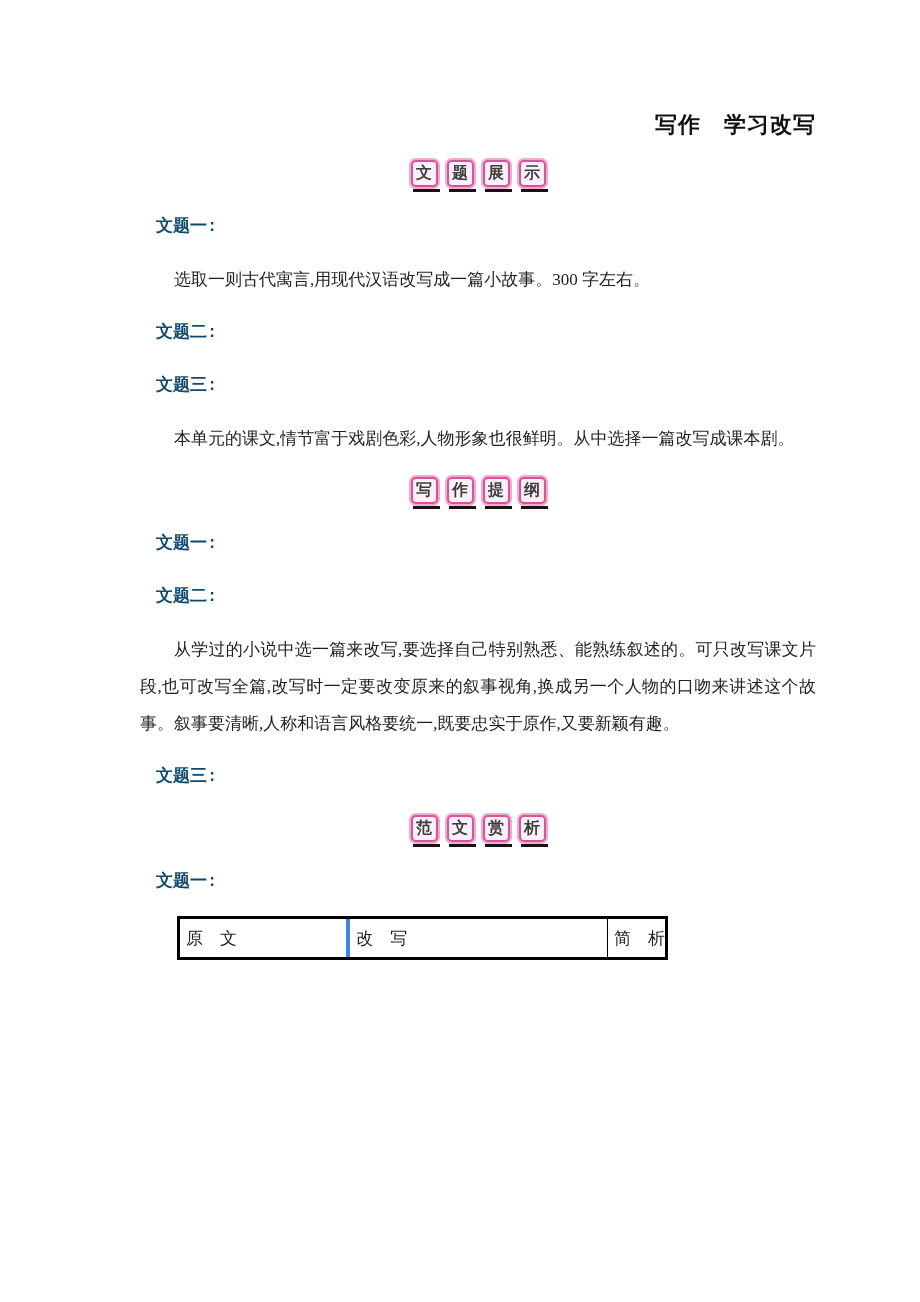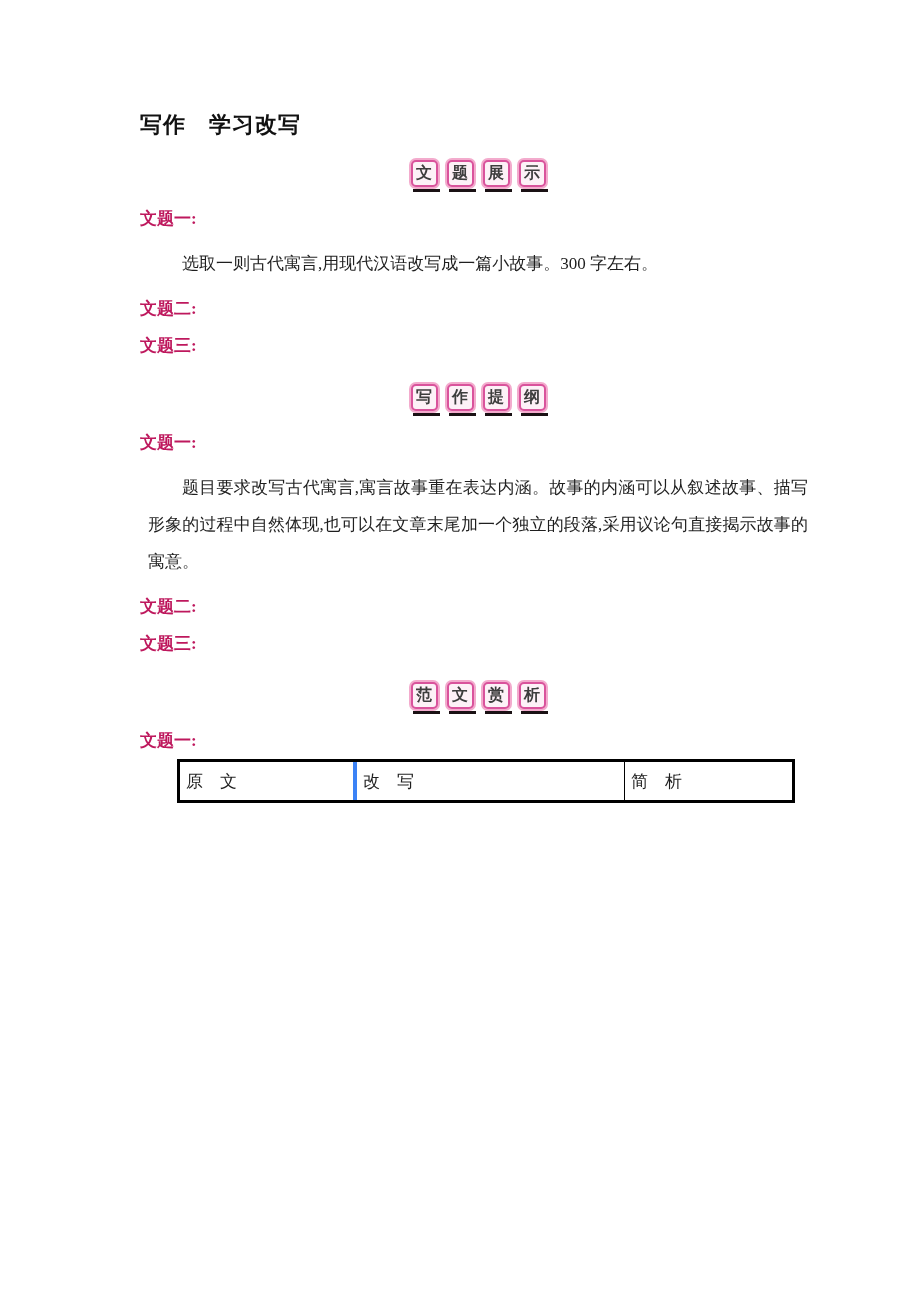--- a/index.html
+++ b/index.html
@@ -9,21 +9,21 @@
     color:#1f1f1f;
     overflow:hidden;
   }
   .doc{
     box-sizing:border-box;
     width:920px;height:1302px;
     padding:110px 104px 0 140px;
   }
   .page-title{
     margin:0 0 12px 0;
-    text-align:left;
+    text-align:right;
     font-family:"Liberation Sans","DejaVu Sans",sans-serif;
     font-weight:bold;
     font-size:22px;
     line-height:30px;
     color:#111;
     letter-spacing:1px;
   }
   .badge-row{
     display:flex;
     justify-content:center;
@@ -50,41 +50,41 @@
   }
   .badge-char::after{
     content:"";
     position:absolute;
     left:0px; right:-4px;
     bottom:-7px;
     height:3px;
     background:#1a1114;
   }
   .h{
-    margin:0;
-    font-family:Liberation Serif, serif;
+    margin:16px;
+    font-family:Liberation Mono, monospace;
     font-weight:bold;
     font-size:17px;
     line-height:37px;
-    color:#be185d;
+    color:#0c4a6e;
   }
   .body-p{
-    margin:8px;
+    margin:0;
     font-size:17px;
     line-height:37px;
     text-align:justify;
     text-indent:2em;
     color:#1f1f1f;
   }
   .wtable{
     display:flex;
     box-sizing:border-box;
     margin-top:0;
     margin-left:37px;
-    width:618px;
+    width:491px;
     height:44px;
     border:3px solid #000;
     background:#fff;
   }
   .wtable .cell{
     box-sizing:border-box;
     display:flex;
     align-items:center;
     padding-left:6px;
     font-size:17px;
@@ -106,31 +106,32 @@
       <span class="badge-char">文</span>
       <span class="badge-char">题</span>
       <span class="badge-char">展</span>
       <span class="badge-char">示</span>
     </div>
 
   <p class="h">文题一:</p>
   <p class="body-p">选取一则古代寓言,用现代汉语改写成一篇小故事。300 字左右。</p>
   <p class="h">文题二:</p>
   <p class="h">文题三:</p>
+  <p class="body-p">本单元的课文,情节富于戏剧色彩,人物形象也很鲜明。从中选择一篇改写成课本剧。</p>
 
   <div class="badge-row">
       <span class="badge-char">写</span>
       <span class="badge-char">作</span>
       <span class="badge-char">提</span>
       <span class="badge-char">纲</span>
     </div>
 
   <p class="h">文题一:</p>
-  <p class="body-p">题目要求改写古代寓言,寓言故事重在表达内涵。故事的内涵可以从叙述故事、描写形象的过程中自然体现,也可以在文章末尾加一个独立的段落,采用议论句直接揭示故事的寓意。</p>
   <p class="h">文题二:</p>
+  <p class="body-p">从学过的小说中选一篇来改写,要选择自己特别熟悉、能熟练叙述的。可只改写课文片段,也可改写全篇,改写时一定要改变原来的叙事视角,换成另一个人物的口吻来讲述这个故事。叙事要清晰,人称和语言风格要统一,既要忠实于原作,又要新颖有趣。</p>
   <p class="h">文题三:</p>
 
   <div class="badge-row">
       <span class="badge-char">范</span>
       <span class="badge-char">文</span>
       <span class="badge-char">赏</span>
       <span class="badge-char">析</span>
     </div>
 
   <p class="h">文题一:</p>

